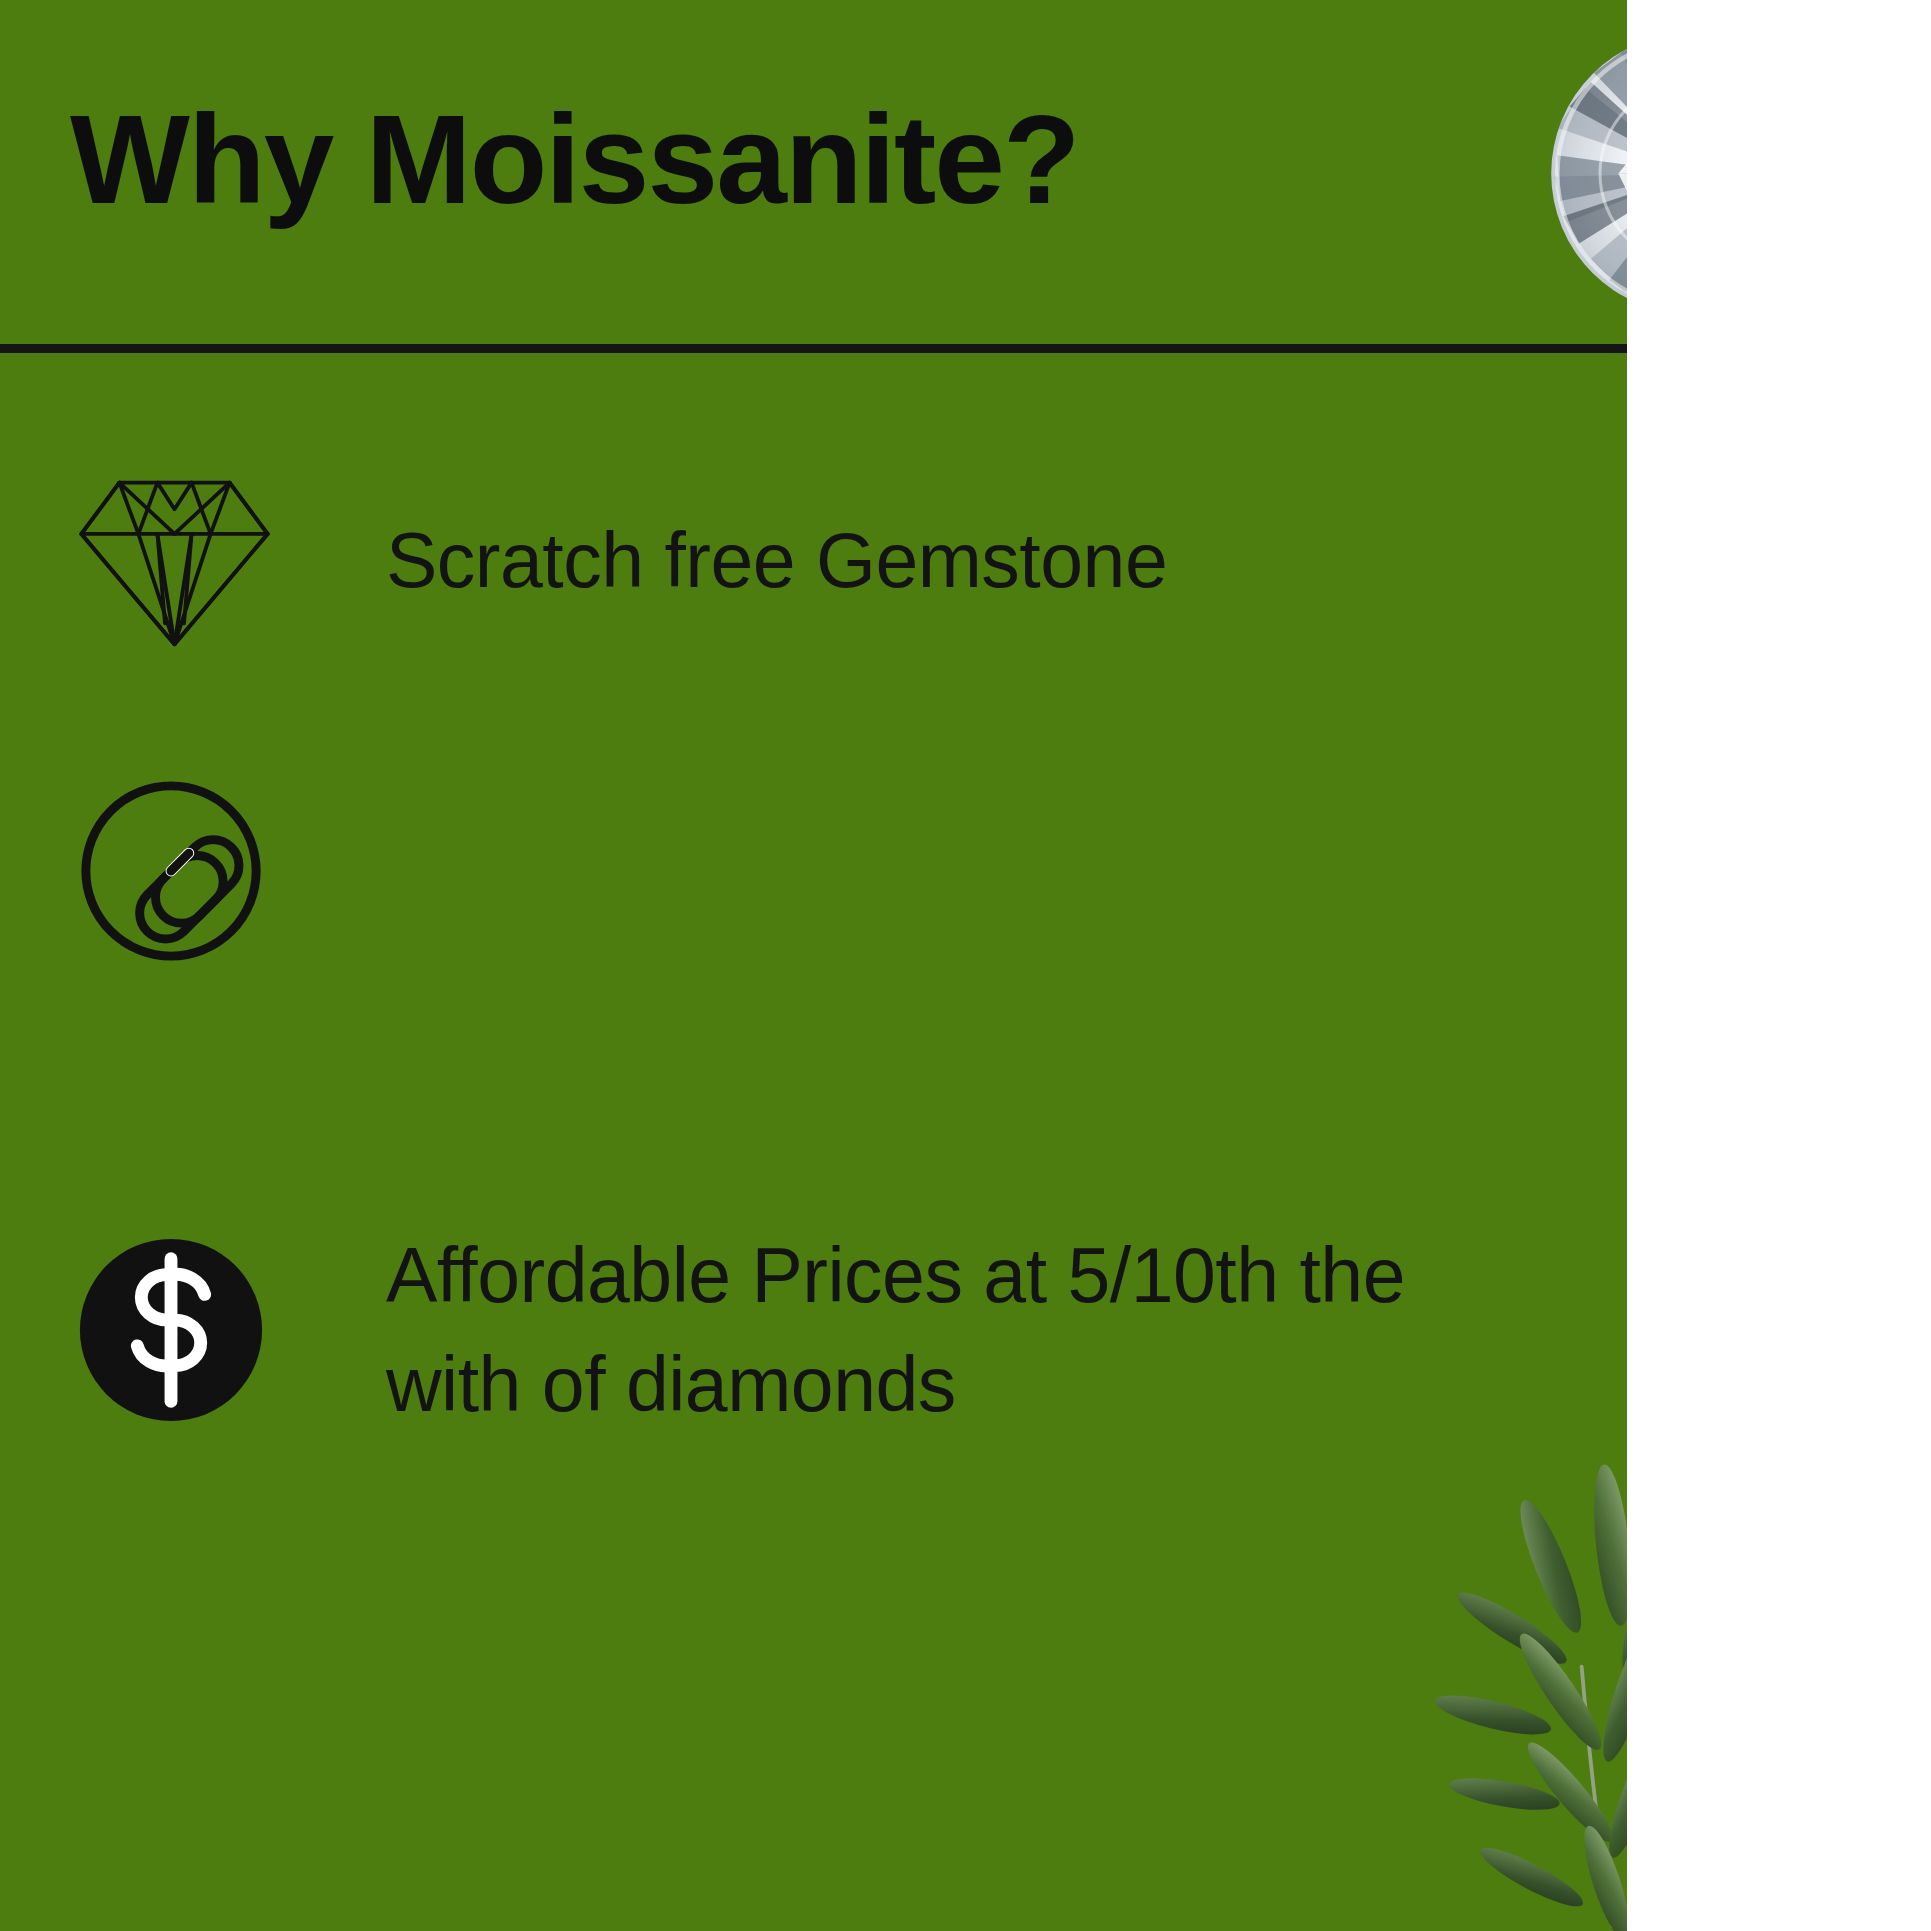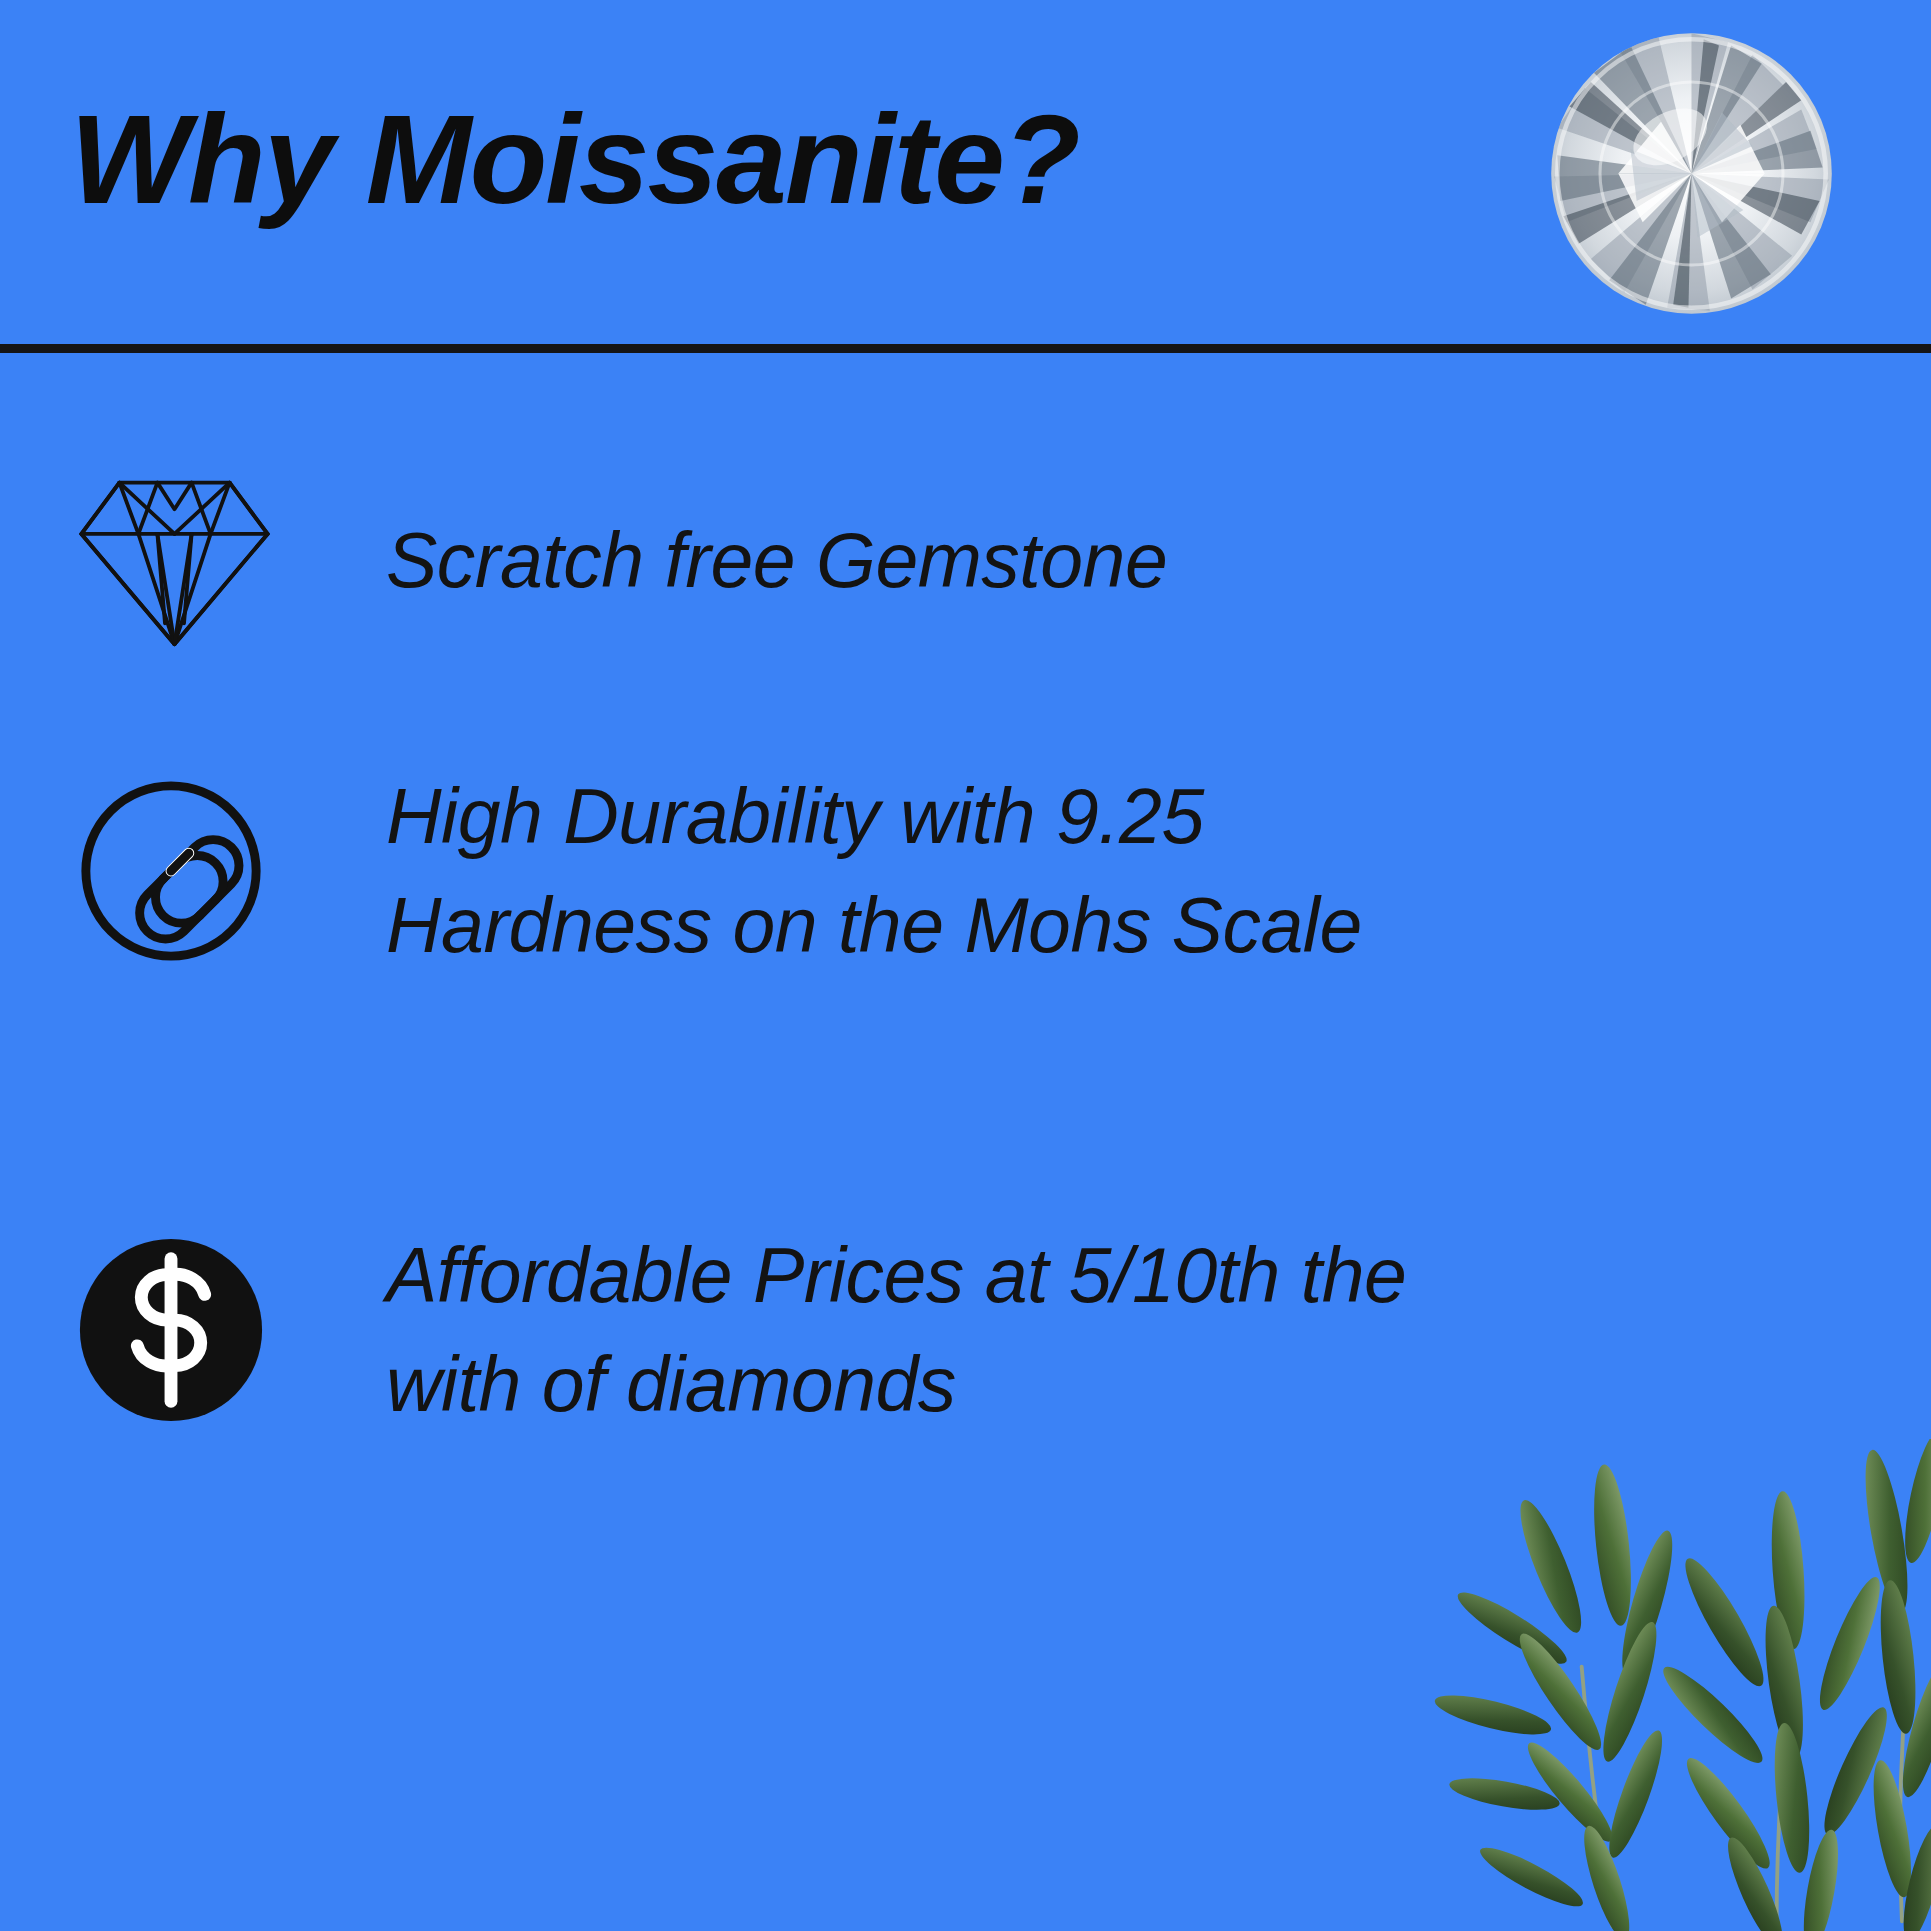--- a/index.html
+++ b/index.html
@@ -5,25 +5,24 @@
   html, body {
     margin: 0;
     padding: 0;
     background: #ffffff;
   }
   body {
     font-family: "Liberation Sans", sans-serif;
   }
   .canvas {
     position: relative;
-    width: 1931px;
+    width: 1627px;
     height: 1931px;
-    background: #3b82f6;
+    background: #4d7c0f;
     overflow: hidden;
-    font-style: italic;
   }
 
   
   .header {
     position: absolute;
     left: 0;
     top: 0;
     width: 1931px;
     height: 350px;
   }
@@ -233,24 +232,20 @@
           </g>
           <g fill="none" stroke="#111111" stroke-width="9" stroke-linecap="round">
 
             <path d="M108 92 L76 124 a26 26 0 0 0 37 37 L145 129"></path>
             <path d="M108 92 a26 26 0 0 1 37 37"></path>
           </g>
 
           <path d="M100 100 L118 82" stroke="#ffffff" stroke-width="11" stroke-linecap="round"></path>
           <path d="M100 100 L118 82" stroke="#111111" stroke-width="9" stroke-linecap="round"></path>
         </svg>
-      </div>
-      <div class="feature-text">
-        <span class="ln">High Durability with 9.25</span>
-        <span class="ln">Hardness on the Mohs Scale</span>
       </div>
     </div>
 
     <div class="feature-row r2">
       <div class="feature-icon">
         <svg viewBox="0 0 200 200" xmlns="http://www.w3.org/2000/svg">
           <circle cx="100" cy="100" r="92" fill="#111111"></circle>
           <g fill="none" stroke="#ffffff" stroke-width="13" stroke-linecap="round" stroke-linejoin="round">
             <path d="M100 28 L100 172"></path>
             <path d="M134 64 a30 26 0 0 0 -34 -20 h-4 a26 23 0 0 0 0 46 h8 a26 23 0 0 1 0 46 h-4 a30 26 0 0 1 -34 -20"></path>

